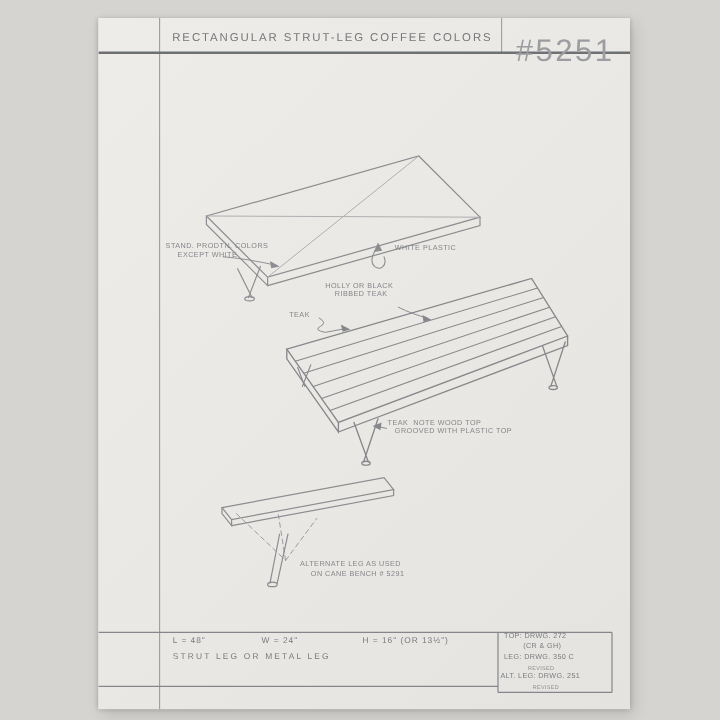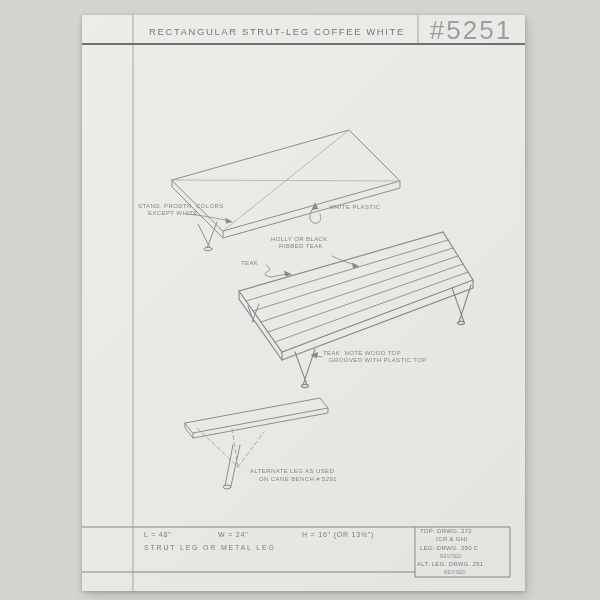--- a/index.html
+++ b/index.html
@@ -13,21 +13,21 @@
     background:linear-gradient(135deg,#eeece8 0%,#eae8e4 55%,#e5e3df 100%);
     box-shadow:0 1px 4px rgba(0,0,0,.22),3px 5px 12px rgba(0,0,0,.12);
   }
   .layer{position:absolute;left:0;top:0;width:443px;height:576px;}
   .txt{position:absolute;color:#7d7f83;}
   .title{
     left:56px;top:11px;width:278px;text-align:center;
     font-size:9.5px;letter-spacing:1.6px;color:#75777b;
   }
   .number{
-    left:338px;top:0px;width:102px;text-align:center;
+    left:338px;top:12px;width:102px;text-align:center;
     font-size:26px;letter-spacing:2px;color:#9b9da0;
   }
   .ann{font-size:6px;letter-spacing:.4px;white-space:pre;color:#83858a;}
   .dim{font-size:7px;letter-spacing:.8px;white-space:pre;color:#797b7f;}
   .dim2{font-size:7px;letter-spacing:1.8px;white-space:pre;color:#797b7f;}
   .boxtxt{font-size:6px;letter-spacing:.3px;white-space:pre;color:#797b7f;}
   .boxsub{font-size:4.5px;letter-spacing:.3px;white-space:pre;color:#8a8c90;}
 </style>
 </head>
 <body>
@@ -81,21 +81,21 @@
 
     <g stroke="#8b8d91" stroke-width="1" fill="none" stroke-linecap="round">
       <path d="M103,408 L238,383 L246,393 L111,418 Z"></path>
       <path d="M103,408 L103,413 L111,423 L111,418 M111,423 L246,398 L246,393"></path>
       <path d="M115,413 L156,452 M156,452 L182,417 M156,452 L150,414" stroke-dasharray="4,3" stroke-width="0.8" stroke="#96989c"></path>
       <path d="M151,430 L143,471 M158,430 L149,471"></path>
       <ellipse cx="145" cy="472" rx="4" ry="1.9"></ellipse>
     </g>
   </svg>
 
-  <div class="txt title">RECTANGULAR STRUT-LEG COFFEE WHITE</div>
+  <div class="txt title">RECTANGULAR STRUT-LEG COFFEE COLORS</div>
   <div class="txt number">#5251</div>
 
   <div class="txt ann" style="left:56px;top:188px;">STAND. PRODTN. COLORS</div>
   <div class="txt ann" style="left:66px;top:195px;">EXCEPT WHITE</div>
   <div class="txt ann" style="left:247px;top:189px;">WHITE PLASTIC</div>
 
   <div class="txt ann" style="left:189px;top:221px;">HOLLY OR BLACK</div>
   <div class="txt ann" style="left:197px;top:228px;">RIBBED TEAK</div>
   <div class="txt ann" style="left:159px;top:245px;">TEAK</div>
   <div class="txt ann" style="left:241px;top:335px;">TEAK  NOTE WOOD TOP</div>

